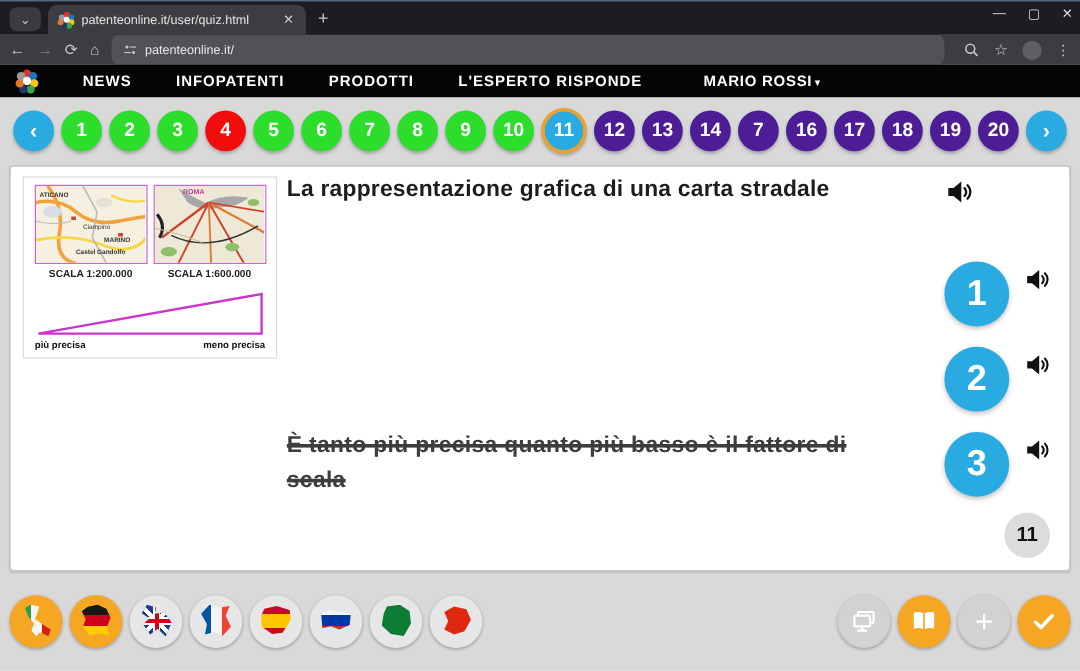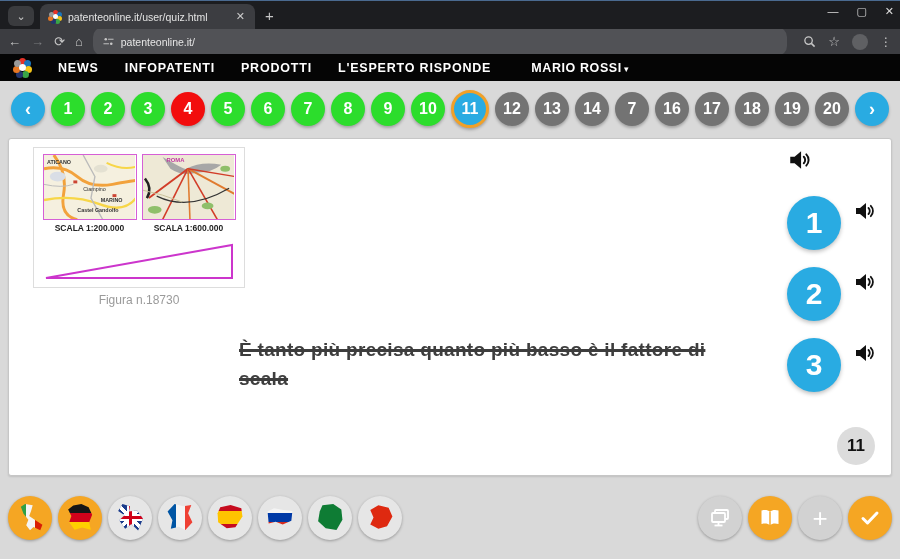--- a/index.html
+++ b/index.html
@@ -20,41 +20,41 @@
   .navbtn.dim{color:#7a7b7e}
   .urlpill{flex:1;height:29px;background:#515256;border-radius:10px;display:flex;align-items:center;padding:0 10px;gap:7px;color:#e6e6e6;font-size:10.5px}
   .url-icons{display:flex;gap:12px;align-items:center;margin-left:6px}
   .avatar{width:16px;height:16px;border-radius:50%;background:#5f6063}
   .dots{color:#c7c7c7;font-size:12px;letter-spacing:0}
   .pinwheel{position:relative;width:14px;height:14px;flex:none}
   .pinwheel i{position:absolute;width:5px;height:5px;border-radius:50%}
   .pinwheel .c{left:4.5px;top:4.5px;background:#fff;z-index:2}
 
   
-  .sitenav{height:27px;background:#050505;display:flex;align-items:center;color:#fff;padding:0 10px;gap:26px}
+  .sitenav{height:27px;background:#050505;display:flex;align-items:center;color:#fff;padding:0 10px;gap:37px}
   .logo{width:20px;height:20px;position:relative;margin-left:2px}
   .logo i{position:absolute;width:7px;height:7px;border-radius:50%}
   .logo .c{left:6.5px;top:6.5px;background:#fff;z-index:2}
   .sitenav a{color:#fff;text-decoration:none;font-weight:700;font-size:12.5px;letter-spacing:.8px}
   .username{font-weight:700;font-size:12.5px;letter-spacing:.6px;margin-left:14px}
   .caret{font-size:9px;margin-left:2px}
   .chapter{height:28px;background:#29abe2;color:#fff;font-weight:700;font-size:17px;display:flex;align-items:center;justify-content:center;letter-spacing:.4px;text-shadow:0 1px 1px rgba(0,0,0,.15)}
 
   
   .qrow{display:flex;align-items:center;justify-content:center;gap:6px;padding:9px 4px 8px}
   .qnum,.qarrow{width:34px;height:34px;border-radius:50%;display:flex;align-items:center;justify-content:center;color:#fff;font-weight:700;font-size:16px;box-shadow:0 2px 3px rgba(0,0,0,.25);flex:none}
   .qarrow{background:#29abe2;font-size:18px}
   .qnum.green{background:#2cdd2c}
   .qnum.red{background:#f20d0d}
-  .qnum.blue{background:#737373}
+  .qnum.blue{background:#4c1d95}
   .qnum.current{background:#29abe2;border:3px solid #f0a028;width:38px;height:38px}
 
   
   .panel{position:relative;margin:2px 8px 0;height:338px;background:#fff;border:1px solid #c6c6c6;border-radius:3px;box-shadow:0 1px 2px rgba(0,0,0,.12)}
-  .figwrap{position:absolute;left:24px;top:8px;width:212px}
+  .figwrap{position:absolute;left:10px;top:8px;width:212px}
   .figcard{background:#fff;border:1px solid #ddd;padding:6px 6px 4px}
   .maps{display:flex;gap:5px;justify-content:center}
   .map{width:94px;height:66px;border:1px solid #d65fd6;position:relative;overflow:hidden}
   .map svg{position:absolute;inset:0}
   .mapcaps{display:flex;justify-content:space-around;margin-top:3px}
   .mapcap{font-size:8.5px;font-weight:700;color:#222}
   .tri{display:block;margin:8px auto 2px}
   .trilabels{display:flex;justify-content:space-between;padding:0 3px 2px}
   .trilabel{font-size:8px;font-weight:700;color:#111}
   .figcaption{text-align:center;color:#9a9a9a;font-size:12px;margin-top:5px}
@@ -233,25 +233,29 @@
             </svg>
           </div>
         </div>
         <div class="mapcaps">
           <span class="mapcap">SCALA 1:200.000</span>
           <span class="mapcap">SCALA 1:600.000</span>
         </div>
         <svg class="tri" width="192" height="40" viewBox="0 0 192 40">
           <polygon points="3,37 189,4 189,37" fill="#fff" stroke="#cc35cc" stroke-width="2"></polygon>
         </svg>
-      </div>
-      <div class="figcaption">Figura n.18730</div>
+        <div class="trilabels">
+          <span class="trilabel">più precisa</span>
+          <span class="trilabel">meno precisa</span>
+        </div>
+      </div>
     </div>
 
     <div class="qa">
+      <span class="qtitle">La rappresentazione grafica di una carta stradale</span>
       <span class="qspeaker">
         <svg width="26" height="26" viewBox="0 0 24 24">
           <path d="M3 9v6h4l6 5V4L7 9H3z" fill="#111"></path>
           <path d="M15.5 9a4.2 4.2 0 0 1 0 6" stroke="#111" stroke-width="1.8" fill="none" stroke-linecap="round"></path>
           <path d="M17.8 6.8a7.4 7.4 0 0 1 0 10.4" stroke="#111" stroke-width="1.8" fill="none" stroke-linecap="round"></path>
         </svg>
       </span>
 
       <div class="answers">
         <div class="arow">

